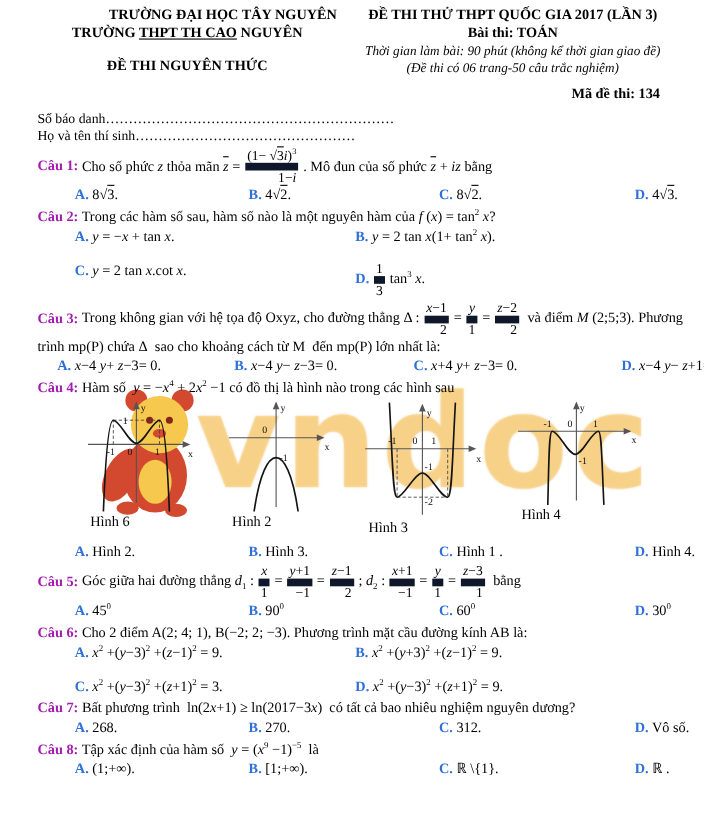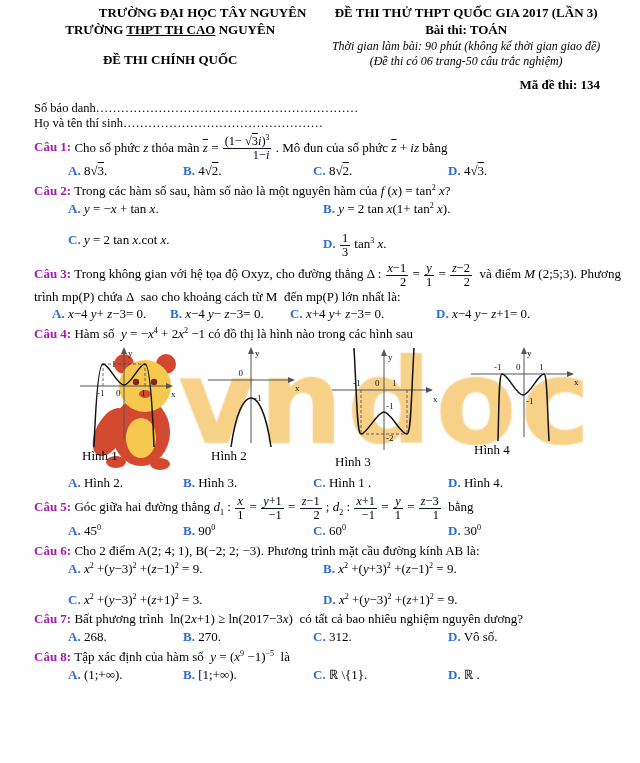--- a/index.html
+++ b/index.html
@@ -28,32 +28,32 @@
   .h-code{font-weight:bold;text-align:right;margin-top:7px;padding-right:26px;font-size:13px;}
 
   .student{margin-top:7px;font-size:12.5px;line-height:1.25;}
 
   
   .q{margin-top:3px;}
   .qtext{display:block;}
   .qlabel{color:#a21caf;font-weight:bold;}
   .opt-k{color:#2e6fd8;font-weight:bold;}
   .opts{display:grid;margin-top:1px;padding-left:34px;align-items:start;}
-  .opts4{grid-template-columns:115px 130px 135px auto;}
+  .opts4{grid-template-columns:115px 130px 135px auto;gap:43px;}
   .opts4.tight{padding-left:18px;grid-template-columns:118px 120px 146px auto;}
   .opts2{grid-template-columns:255px auto;row-gap:14px;}
   .opt{white-space:nowrap;}
 
   
   i{font-family:"Liberation Serif",serif;}
   sup,sub{font-size:0.62em;line-height:0;}
   .ov{text-decoration:overline;}
   .fr{display:inline-flex;flex-direction:column;text-align:center;vertical-align:middle;
       line-height:1.05;font-size:0.95em;margin:0 1px;}
-  .fr .fn{border-bottom:1px solid #0f172a;padding:0 2px;}
+  .fr .fn{border-bottom:7px solid #0f172a;padding:0 2px;}
   .fr .fd{padding:0 2px;text-align:right;}
 
   
   .figrow{display:flex;padding-left:40px;column-gap:24px;margin-top:1px;}
   .fig{display:flex;flex-direction:column;}
   .fig svg{display:block;}
   .figcap{font-size:13px;margin-top:0;padding-left:8px;}
   .ax{stroke:#555;stroke-width:1;}
   .cv{stroke:#141414;stroke-width:1.5;fill:none;}
   .dsh{stroke:#444;stroke-width:0.8;stroke-dasharray:3,2;fill:none;}
@@ -83,21 +83,21 @@
     </div>
     <div class="wm-text">vndoc</div>
   </div>
 
   <div class="content">
 
     <div class="hdr">
       <div class="hdr-left">
         <div class="h-s1">TRƯỜNG ĐẠI HỌC TÂY NGUYÊN</div>
         <div class="h-s2"><span>TRƯỜNG </span><span class="u">THPT TH CAO</span><span> NGUYÊN</span></div>
-        <div class="h-off">ĐỀ THI CHÍNH QUỐC</div>
+        <div class="h-off">ĐỀ THI NGUYÊN THỨC</div>
       </div>
       <div class="hdr-right">
         <div class="h-title">ĐỀ THI THỬ THPT QUỐC GIA 2017 (LẦN 3)</div>
         <div class="h-subj">Bài thi: TOÁN</div>
         <div class="h-time">Thời gian làm bài: 90 phút (không kể thời gian giao đề)</div>
         <div class="h-pages">(Đề thi có 06 trang-50 câu trắc nghiệm)</div>
         <div class="h-code">Mã đề thi: 134</div>
       </div>
     </div>
 
@@ -164,21 +164,21 @@
               <path class="ah" d="M99,42 L92,39 L92,45 Z"></path>
             <path class="dsh" d="M29,42 L29,20 M71,42 L71,20 M29,20 L71,20"></path>
             <path class="cv" d="M20,103 C22,52 25,20 29,20 C35,20 43,41 50,41 C57,41 65,20 71,20 C75,20 78,52 80,103"></path>
             <text class="gt" x="54" y="12">y</text>
             <text class="gt" x="97" y="53">x</text>
             <text class="gt" x="42" y="23" text-anchor="end">1</text>
             <text class="gt" x="23" y="52">-1</text>
             <text class="gt" x="42" y="52">0</text>
             <text class="gt" x="67" y="52">1</text>
           </svg>
-          <div class="figcap">Hình 1</div>
+          <div class="figcap">Hình 6</div>
         </div>
 
         <div class="fig">
           <svg width="100" height="104" viewBox="0 0 100 104">
             <line class="ax" x1="48" y1="5" x2="48" y2="99"></line>
               <path class="ah" d="M48,3 L45,10 L51,10 Z"></path>
             <line class="ax" x1="5" y1="36" x2="90" y2="36"></line>
               <path class="ah" d="M92,36 L85,33 L85,39 Z"></path>
             <path class="cv" d="M28,103 C33,68 41,54 48,54 C55,54 63,68 68,103"></path>
             <text class="gt" x="52" y="12">y</text>

